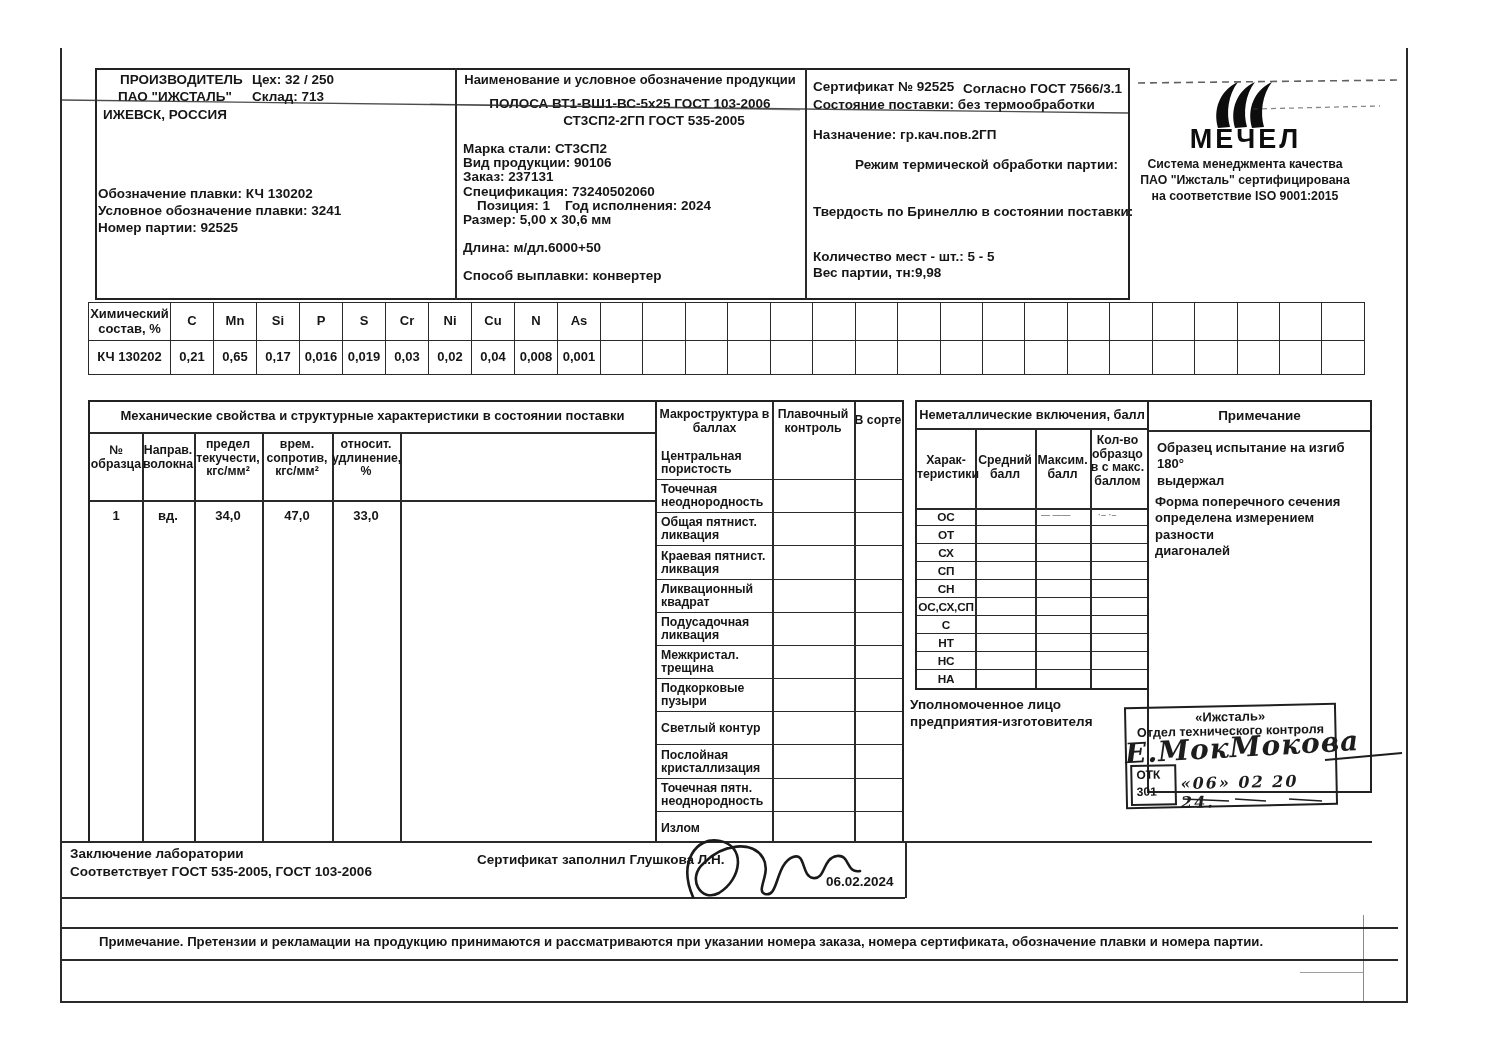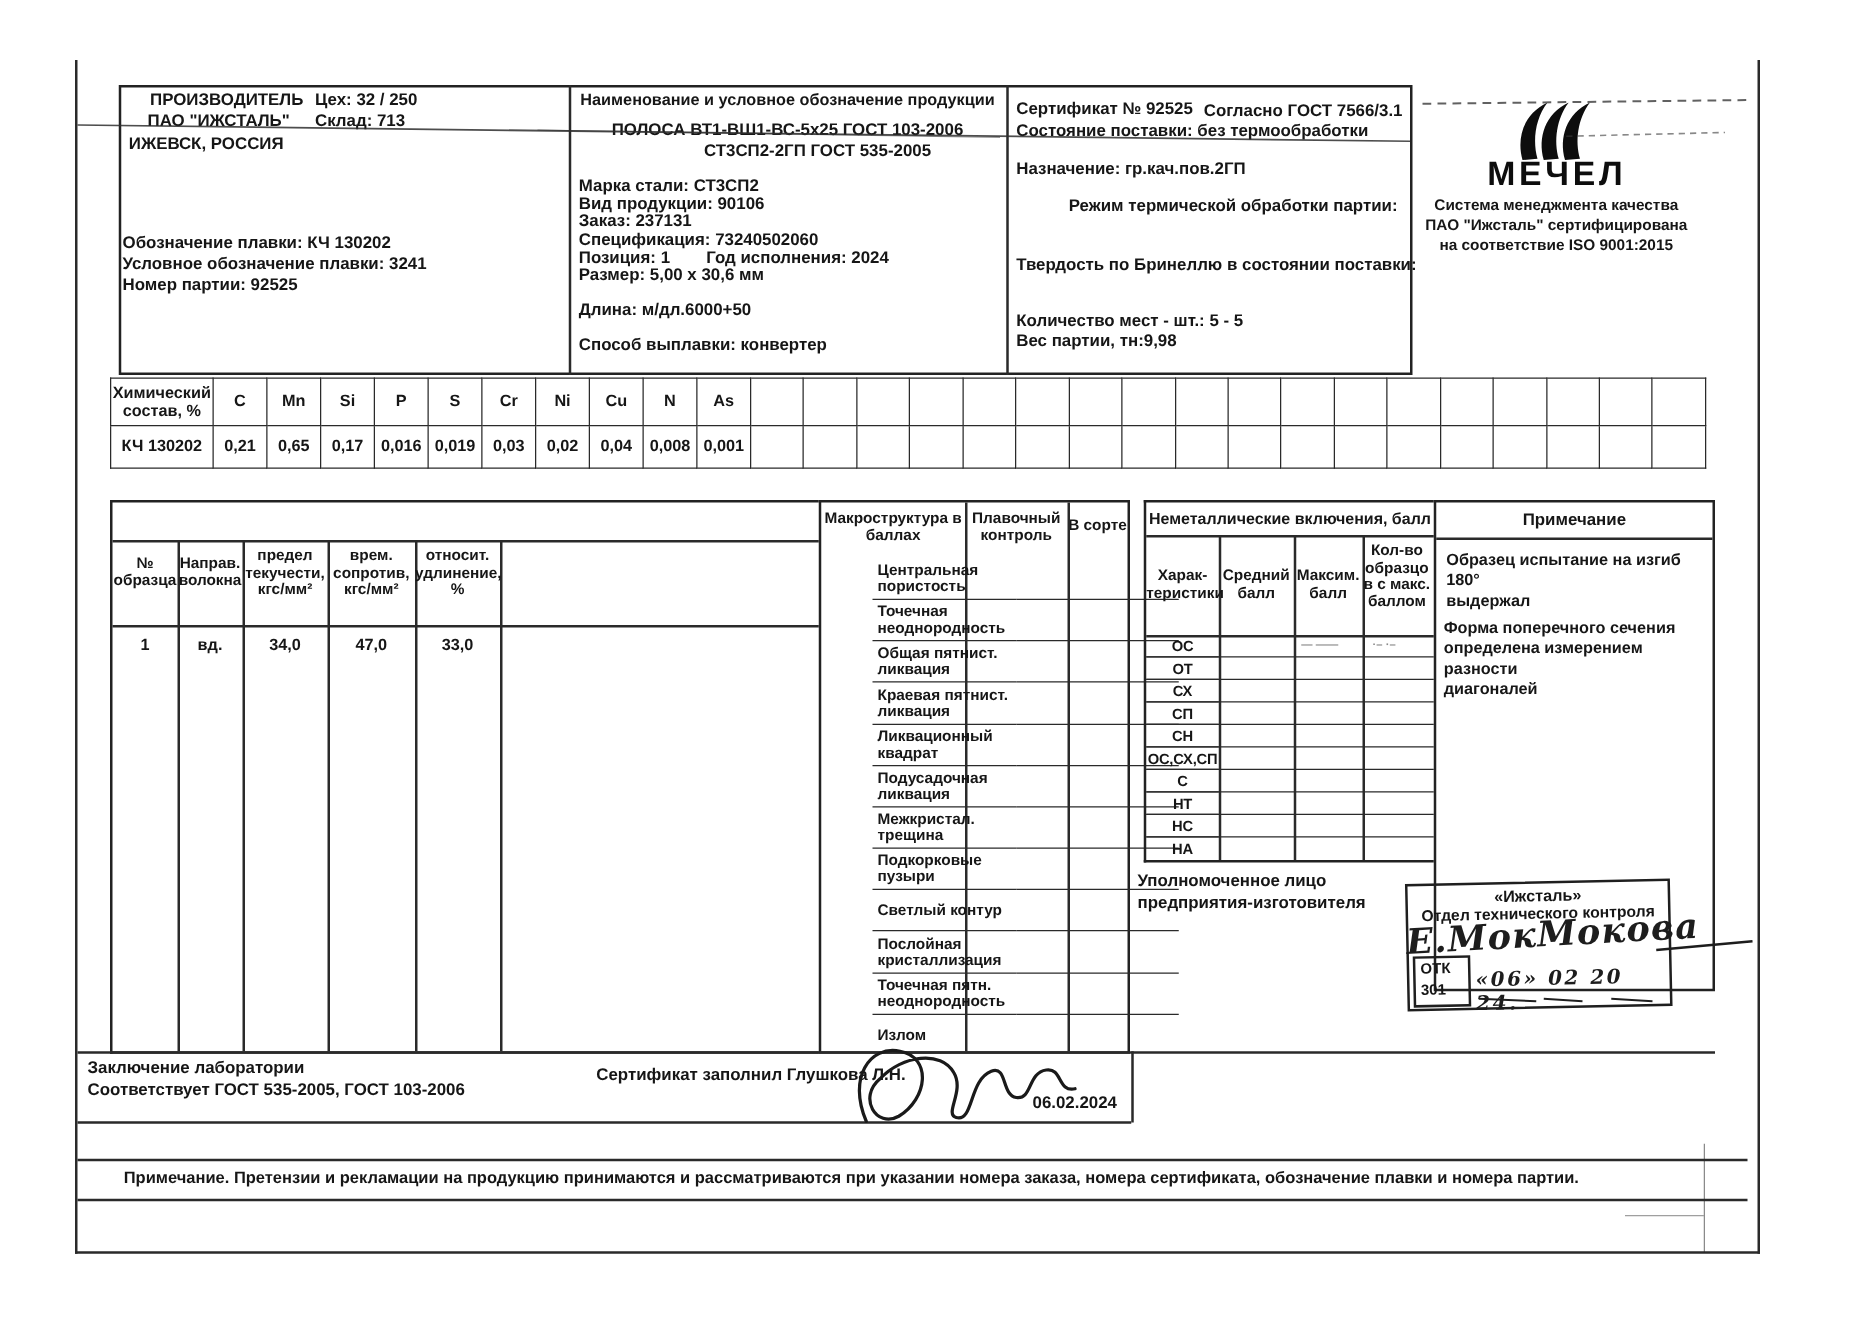--- a/index.html
+++ b/index.html
@@ -17,21 +17,21 @@
   .chem{position:absolute;left:88px;top:302px;width:1277px;border-collapse:collapse;table-layout:fixed;}
   .chem td{border:1.5px solid #2a2a2a;text-align:center;font-size:13px;font-weight:bold;padding:0;white-space:pre-line;line-height:1.15;}
   .chem tr:nth-child(1){height:38px;}
   .chem tr:nth-child(2){height:34px;}
   
   .mech{position:absolute;left:88px;top:400px;width:567px;height:443px;border:2px solid #222;border-right:none;box-sizing:border-box;}
   .macro{position:absolute;left:655px;top:400px;width:249px;height:443px;border:2px solid #222;box-sizing:border-box;}
   .incl{position:absolute;left:915px;top:400px;width:232px;height:290px;border:2px solid #222;border-right:none;box-sizing:border-box;}
   .rem{position:absolute;left:1147px;top:400px;width:225px;height:393px;border:2px solid #222;box-sizing:border-box;}
   .mrow{position:absolute;left:0;width:100%;height:33px;border-bottom:1.3px solid #2a2a2a;display:flex;align-items:center;
-        padding-left:4px;box-sizing:border-box;font-size:12.3px;line-height:1.05;white-space:pre-line;font-weight:bold;margin-left:41px;}
+        padding-left:4px;box-sizing:border-box;font-size:12.3px;line-height:1.05;white-space:pre-line;font-weight:bold;}
   .irow{position:absolute;left:0;width:58px;height:18px;border-bottom:1.3px solid #2a2a2a;display:flex;align-items:center;justify-content:center;
         box-sizing:border-box;font-size:11.8px;font-weight:bold;letter-spacing:-0.2px;}
   .irowline{position:absolute;left:0;width:100%;height:18px;border-bottom:1.3px solid #2a2a2a;box-sizing:border-box;}
   
   .stamp{position:absolute;left:1125px;top:705px;width:212px;height:102px;border:2.5px solid #1f1f1f;transform:rotate(-1.2deg);box-sizing:border-box;}
   .sig2{position:absolute;left:-2px;top:22px;width:340px;font-family:"DejaVu Serif",serif;font-style:italic;font-size:28px;
         font-weight:bold;transform:rotate(-2deg);letter-spacing:1px;color:#1d1d1d;}
   .sdate{position:absolute;left:53px;top:66px;font-family:"DejaVu Serif",serif;font-style:italic;font-size:16px;font-weight:bold;letter-spacing:2px;color:#1d1d1d;}
   .otkbox{position:absolute;left:3px;top:56px;width:46px;height:41px;border:2px solid #1f1f1f;box-sizing:border-box;font-size:12px;font-weight:bold;line-height:1.4;padding-left:4px;}
   
@@ -63,21 +63,21 @@
   <div class="t" style="left:98px;top:203px;">Условное обозначение плавки: 3241</div>
   <div class="t" style="left:98px;top:220px;">Номер партии: 92525</div>
 
   <div class="t ctr" style="left:455px;top:72px;width:350px;font-size:13px;">Наименование и условное обозначение продукции</div>
   <div class="t ctr" style="left:455px;top:96px;width:350px;">ПОЛОСА  ВТ1-ВШ1-ВС-5х25  ГОСТ 103-2006</div>
   <div class="t ctr" style="left:455px;top:113px;width:350px;margin-left:24px;">СТ3СП2-2ГП  ГОСТ 535-2005</div>
   <div class="t" style="left:463px;top:141px;">Марка стали: СТ3СП2</div>
   <div class="t" style="left:463px;top:155px;">Вид продукции: 90106</div>
   <div class="t" style="left:463px;top:169px;">Заказ: 237131</div>
   <div class="t" style="left:463px;top:184px;">Спецификация: 73240502060</div>
-  <div class="t" style="left:463px;top:198px;">Позиция: 1</div>
+  <div class="t" style="left:477px;top:198px;">Позиция: 1</div>
   <div class="t" style="left:565px;top:198px;">Год исполнения: 2024</div>
   <div class="t" style="left:463px;top:212px;">Размер:  5,00 х 30,6 мм</div>
   <div class="t" style="left:463px;top:240px;">Длина: м/дл.6000+50</div>
   <div class="t" style="left:463px;top:268px;">Способ выплавки: конвертер</div>
 
   <div class="t" style="left:813px;top:79px;">Сертификат № 92525</div>
   <div class="t" style="left:963px;top:81px;">Согласно ГОСТ 7566/3.1</div>
   <div class="t" style="left:813px;top:97px;">Состояние поставки: без термообработки</div>
   <div class="t" style="left:813px;top:127px;">Назначение: гр.кач.пов.2ГП</div>
   <div class="t" style="left:813px;top:157px;padding-left:42px;">Режим термической обработки партии:</div>
@@ -173,20 +173,21 @@
           <td></td>
       <td></td>
           <td></td>
       <td></td>
           <td></td>
     </tr>
   </tbody>
     </table>
 
   <div class="mech">
+    <div class="t ctr" style="left:0;top:6px;width:100%;font-size:13px;">Механические свойства и структурные характеристики в состоянии поставки</div>
     <div class="hl" style="left:0;top:30px;width:100%;"></div>
     <div class="hl" style="left:0;top:98px;width:100%;"></div>
     <div class="vl" style="left:52px;top:30px;height:409px;"></div>
     <div class="vl" style="left:104px;top:30px;height:409px;"></div>
     <div class="vl" style="left:172px;top:30px;height:409px;"></div>
     <div class="vl" style="left:242px;top:30px;height:409px;"></div>
     <div class="vl" style="left:310px;top:30px;height:409px;"></div>
     <div class="t sm ctr" style="left:0;top:42px;width:52px;">№
 образца</div>
     <div class="t sm ctr" style="left:52px;top:42px;width:52px;">Направ.

